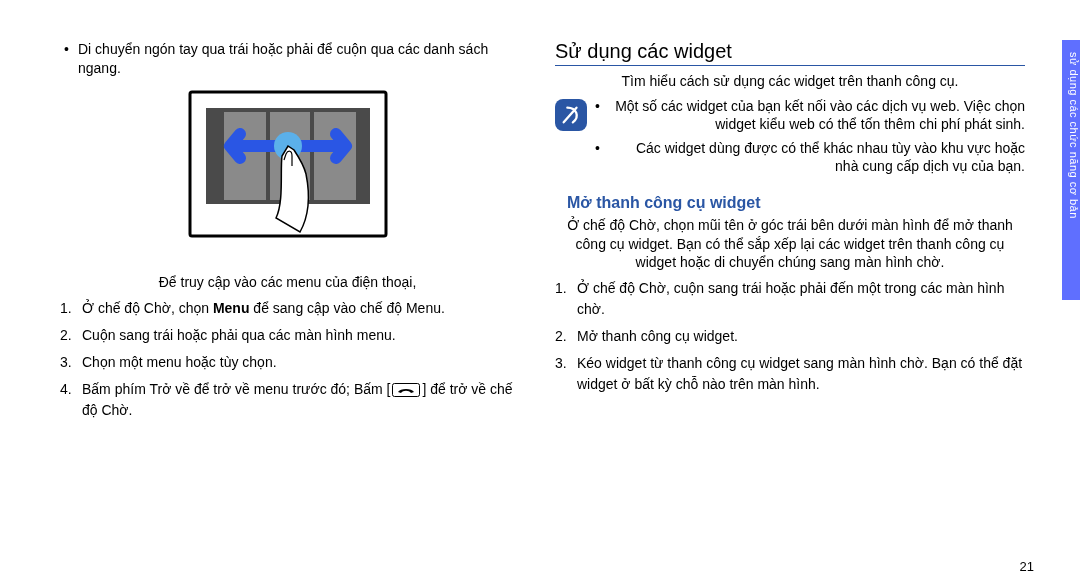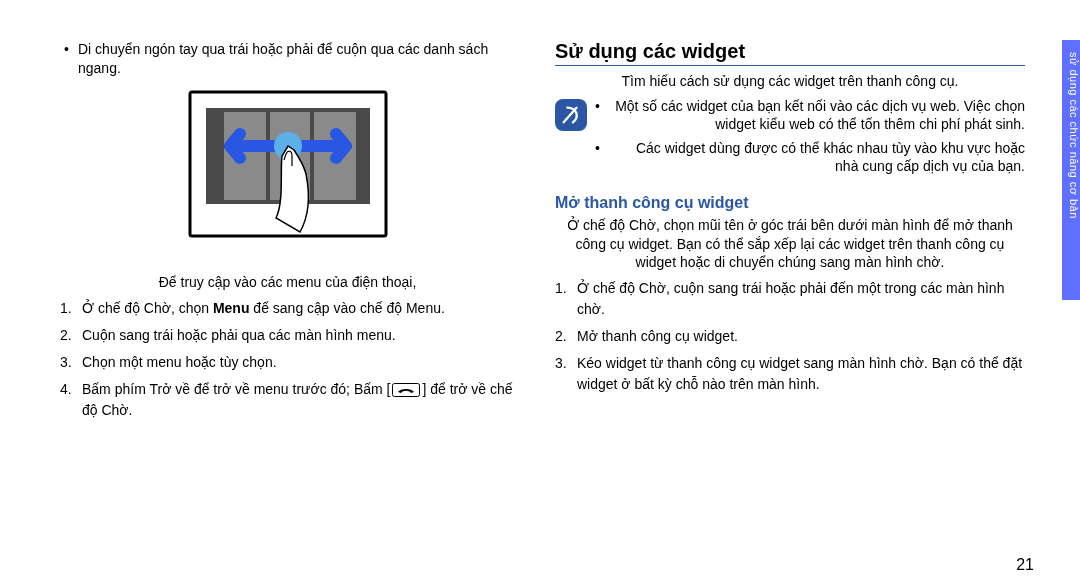--- a/index.html
+++ b/index.html
@@ -37,32 +37,33 @@
   .gesture-figure {
     text-align: center;
     margin: 10px 0 32px 0;
   }
   .gesture-svg {
     width: 200px;
     height: 148px;
   }
   h2.section-h {
     font-size: 20px;
-    font-weight: bold;
+    font-weight: normal;
     border-bottom: 1px solid #2a56a4;
     padding-bottom: 2px;
     margin-bottom: 6px;
     color: #000;
   }
   h3.sub-h {
     font-size: 16px;
     font-weight: bold;
     color: #2a56a4;
     margin-top: 12px;
     margin-bottom: 4px;
+    margin-left: 12px;
   }
   .para {
     line-height: 1.35;
     margin-bottom: 6px;
     text-align: center;
   }
   .num-item {
     display: flex;
     margin-bottom: 6px;
     line-height: 1.5;
@@ -111,21 +112,21 @@
     text-align: left;
     color: #fff;
     font-size: 11px;
     padding-top: 12px;
     letter-spacing: 0.5px;
   }
   .page-num {
     position: absolute;
     bottom: 12px;
     right: 46px;
-    font-size: 16px;
+    font-size: 13px;
   }
   .key-icon {
     display: inline-block;
     vertical-align: middle;
     margin: 0 2px;
   }
   .key-icon svg { display: block; }
 </style>
 </head>
 <body>

